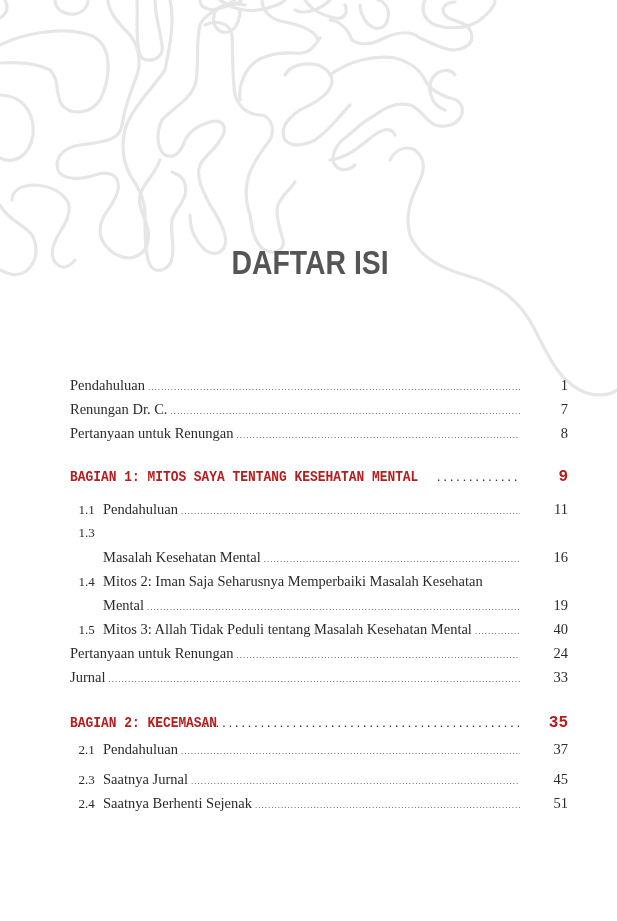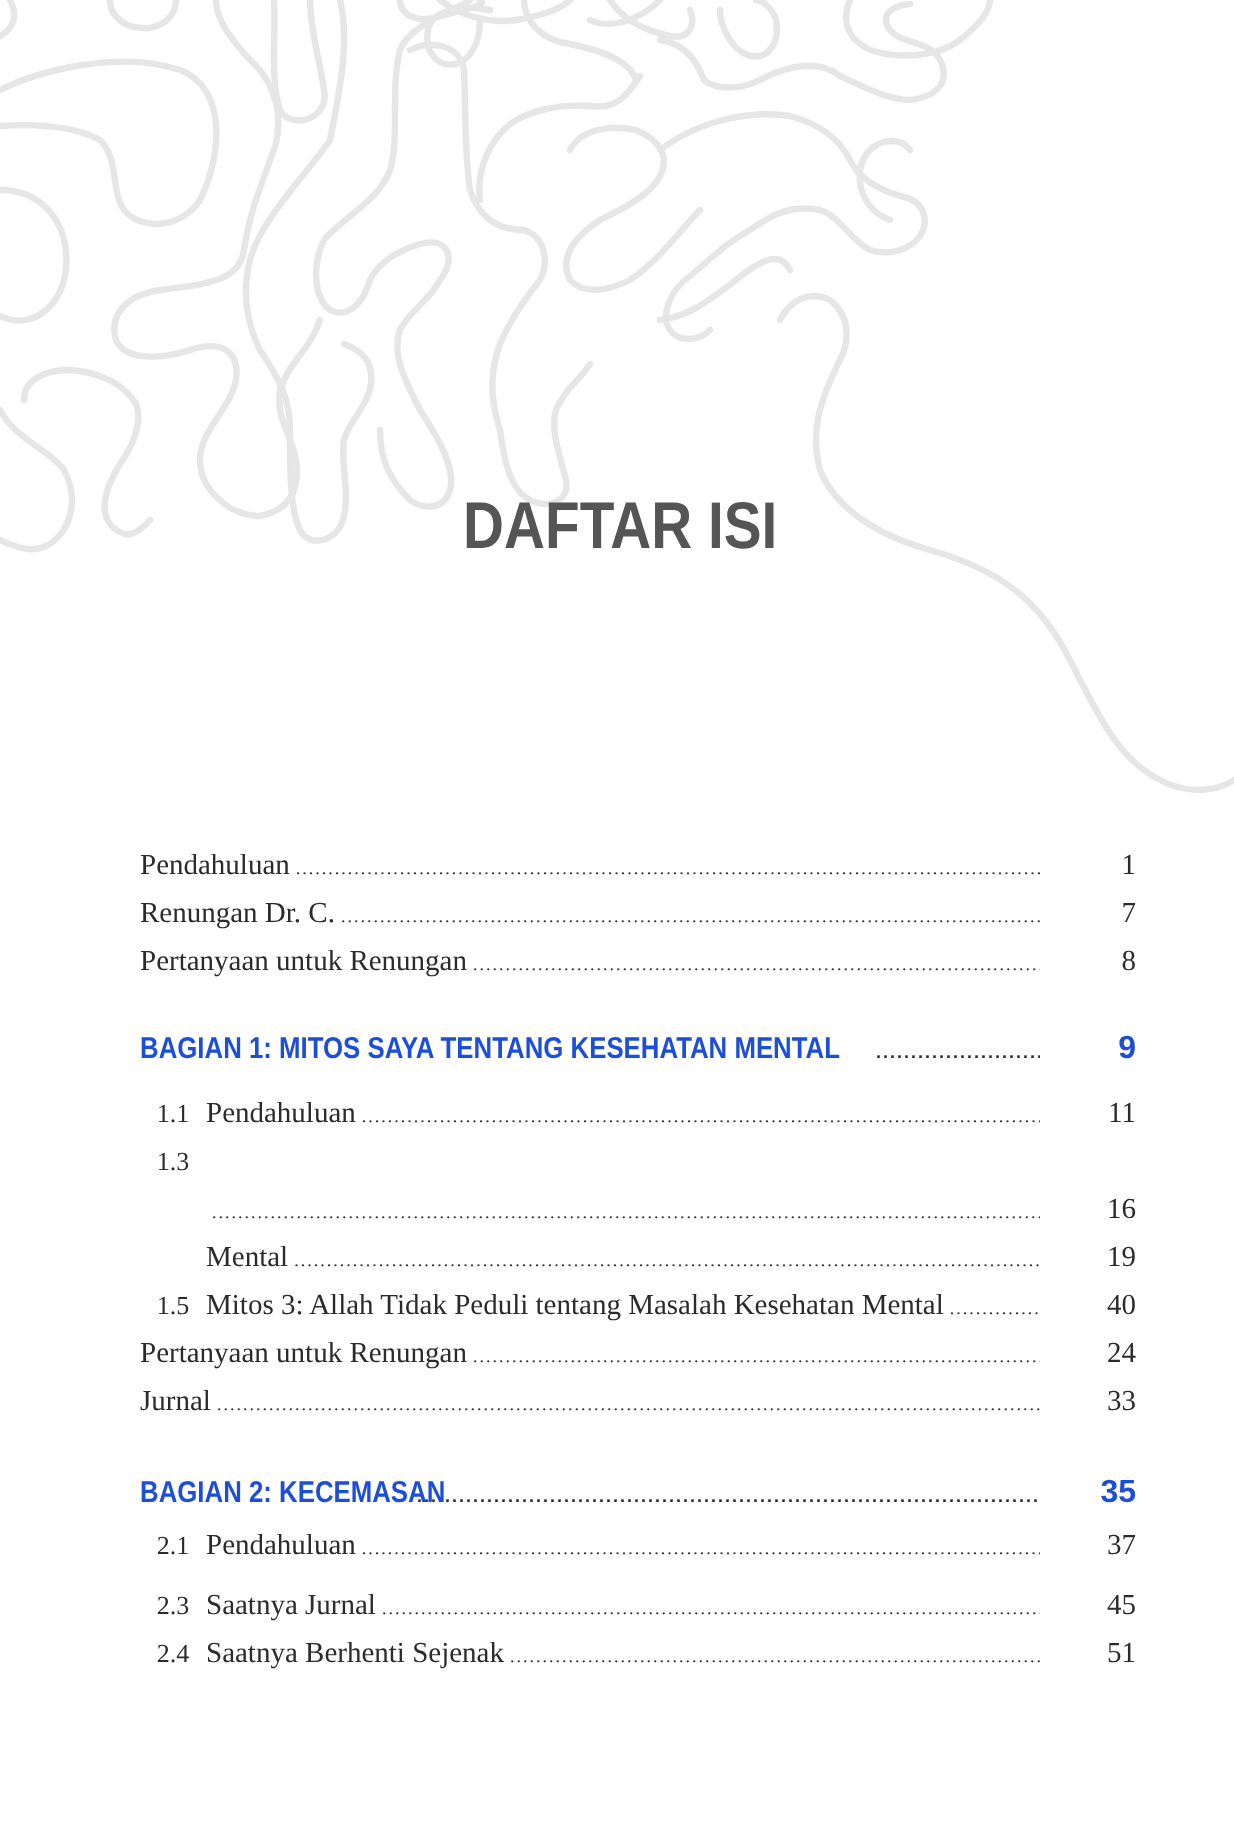--- a/index.html
+++ b/index.html
@@ -1,29 +1,29 @@
 <!DOCTYPE html>
 <html><head>
 <meta charset="utf-8">
 <style>
   html, body { margin: 0; padding: 0; background: #ffffff; }
   body { width: 617px; height: 921px; position: relative; overflow: hidden; font-family: "Liberation Serif", serif; color: #2b2b2b; }
   .deco { position: absolute; left: 0; top: 0; width: 617px; height: 921px; pointer-events: none; }
   .deco path { fill: none; stroke: #e6e6e6; stroke-width: 3.2; stroke-linecap: round; stroke-linejoin: round; }
   .title { position: absolute; left: 0; width: 617px; top: 244px; text-align: center; font-family: "Liberation Sans", sans-serif; font-weight: bold; font-size: 33px; color: #555555; letter-spacing: 0px; transform: scaleX(0.86); transform-origin: 320px 0; }
-  .toc { position: absolute; left: 70px; top: 373px; width: 498px; margin-top: 48px; }
+  .toc { position: absolute; left: 70px; top: 373px; width: 498px; }
   .row { display: flex; align-items: baseline; height: 24px; font-size: 14.5px; line-height: 24px; }
   .row .num { width: 33px; flex: none; font-size: 13px; text-align: center; }
   .row .label { flex: none; white-space: nowrap; }
   .row .dots { flex: 1 1 auto; overflow: hidden; white-space: nowrap; margin-left: 3px; margin-right: 4px; color: #2b2b2b; font-size: 9px; letter-spacing: 1px; max-width: 100%; }
   .row .dots::after { content: "........................................................................................................................................................................................................................"; }
   .row .page { width: 44px; text-align: right; flex: none; }
   .row .spacer { flex: 1 1 auto; }
   .row.cont .num { width: 33px; }
-  .row.section { font-family: Liberation Sans, sans-serif; font-weight: bold; color: #1d4ed8; font-size: 15px; height: 28px; line-height: 28px; }
+  .row.section { font-family: Liberation Mono, monospace; font-weight: bold; color: #b91c1c; font-size: 15px; height: 28px; line-height: 28px; }
   .row.section .label { transform: scaleX(0.86); transform-origin: 0 0; margin-right: -42px; }
   .row.section .page { font-size: 16px; }
   .gap-sm { height: 6px; }
   .gap-md { height: 18px; }
   .gap-lg { height: 20px; }
 </style>
 </head>
 <body>
 
 <svg class="deco" viewBox="0 0 617 921" xmlns="http://www.w3.org/2000/svg">
@@ -90,22 +90,28 @@
     <span class="label">Pendahuluan</span>
     <span class="dots"></span>
     <span class="page">11</span>
   </div>
   <div class="row">
     <span class="num">1.3</span>
     <span class="spacer"></span>
   </div>
   <div class="row cont">
     <span class="num"></span>
+    <span class="label">Masalah Kesehatan Mental</span>
     <span class="dots"></span>
     <span class="page">16</span>
+  </div>
+  <div class="row">
+    <span class="num">1.4</span>
+    <span class="label">Mitos 2: Iman Saja Seharusnya Memperbaiki Masalah Kesehatan</span>
+    <span class="spacer"></span>
   </div>
   <div class="row cont">
     <span class="num"></span>
     <span class="label">Mental</span>
     <span class="dots"></span>
     <span class="page">19</span>
   </div>
   <div class="row">
     <span class="num">1.5</span>
     <span class="label">Mitos 3: Allah Tidak Peduli tentang Masalah Kesehatan Mental</span>

